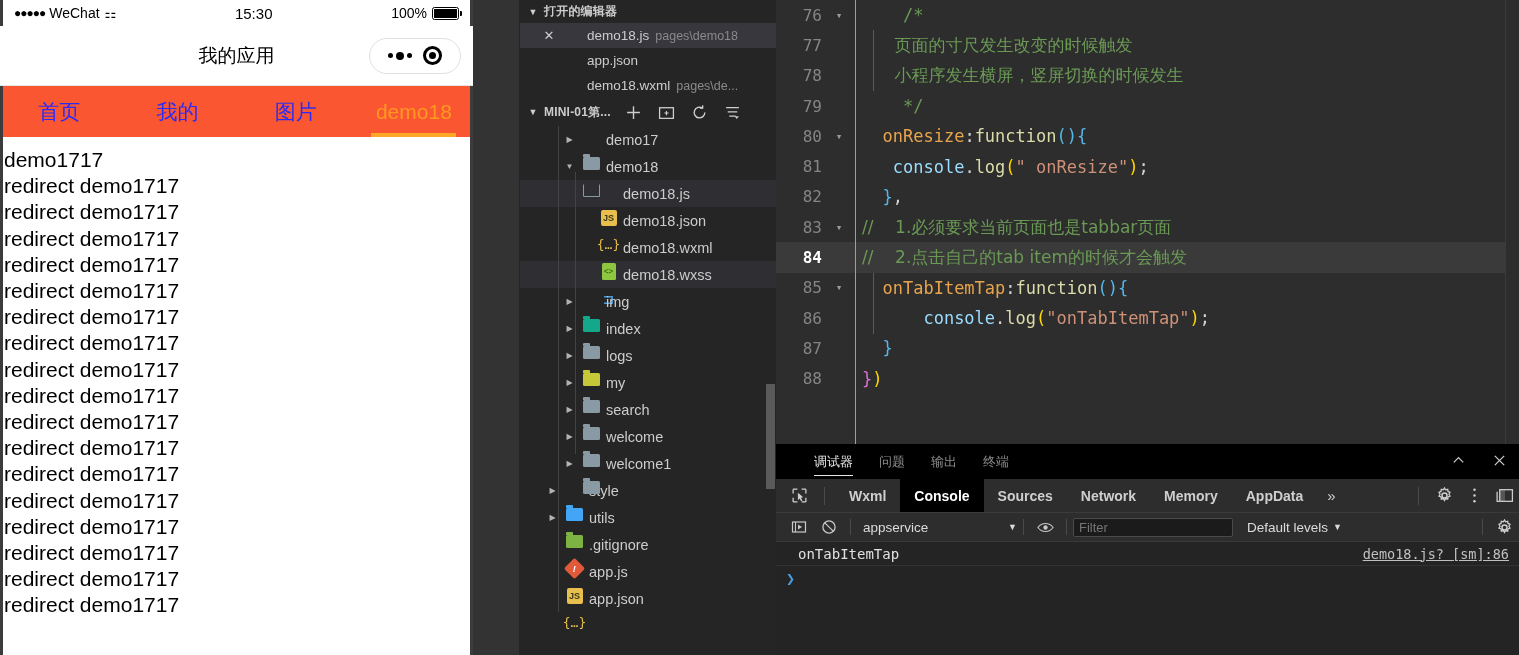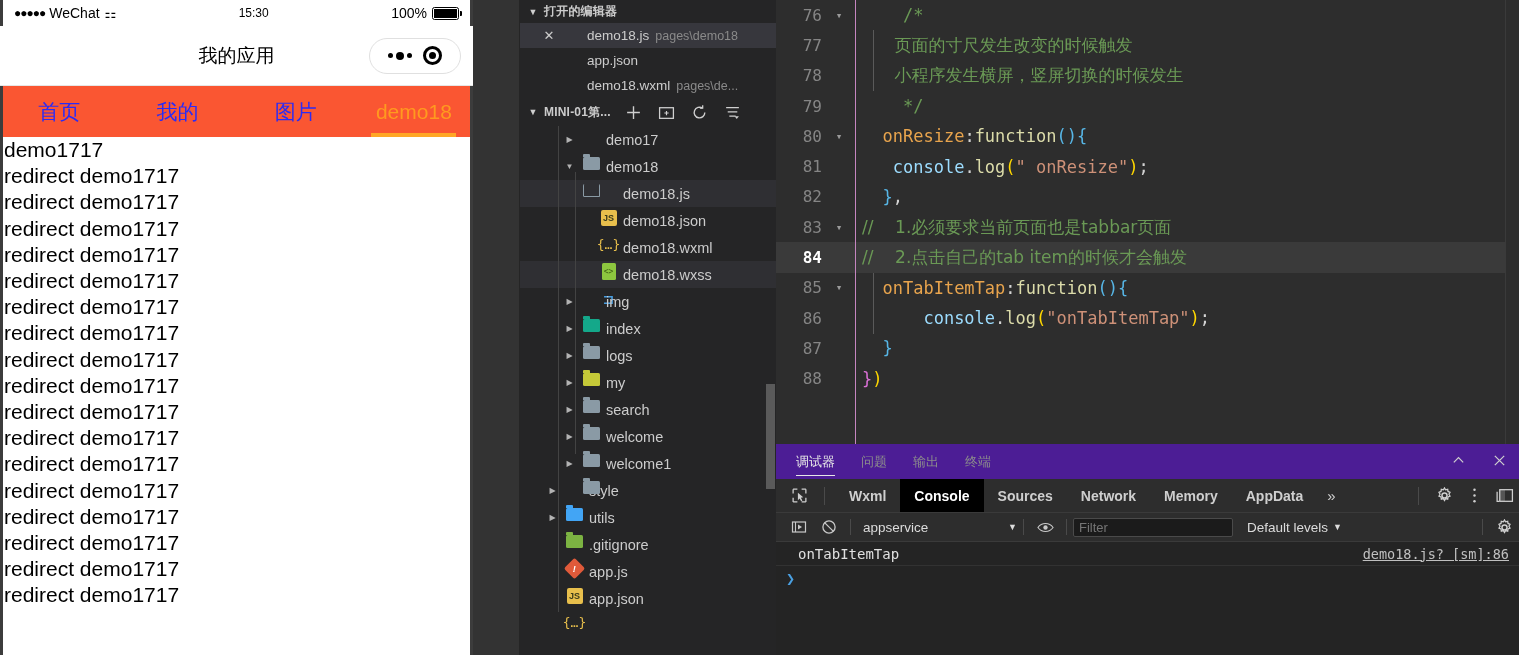--- a/index.html
+++ b/index.html
@@ -12,21 +12,21 @@
 
   
   .sim-wrap { width: 473px; height: 655px; background: #ffffff; position: relative; flex: none; }
   .sim-statusbar {
     height: 26px; display: flex; align-items: center; justify-content: space-between;
     padding: 0 14px; background: #fff; color: #000; font-size: 15px;
   }
   .sb-left { display: flex; align-items: center; gap: 4px; font-size: 14px; }
   .sb-dots { letter-spacing: -1px; font-size: 12px; }
   .sb-wifi { font-size: 13px; margin-left: 1px; }
-  .sb-mid { font-size: 12px; }
+  .sb-mid { font-size: 15px; }
   .sb-right { display: flex; align-items: center; gap: 5px; font-size: 14px; }
   .battery {
     width: 27px; height: 13px; border: 1.6px solid #000; border-radius: 2.5px;
     position: relative; display: inline-block;
   }
   .battery::after {
     content: ""; position: absolute; right: -4px; top: 3.4px;
     width: 2.4px; height: 5px; background: #000; border-radius: 0 1px 1px 0;
   }
   .battery i { position: absolute; left: 1px; top: 1px; bottom: 1px; right: 1px; background: #000; display: block; }
@@ -57,21 +57,21 @@
   .sim-tab {
     flex: 1; display: flex; align-items: center; justify-content: center;
     font-size: 21px; color: #2b2bf5; position: relative; cursor: pointer;
   }
   .sim-tab.active { color: #ff9a1f; }
   .sim-tab.active::after {
     content: ""; position: absolute; bottom: 0; left: 14%; right: 14%;
     height: 4px; background: #ffa726;
   }
 
-  .sim-body { background: #fff; height: calc(655px - 26px - 61px - 51px); overflow: hidden; padding-top: 0; }
+  .sim-body { background: #fff; height: calc(655px - 26px - 61px - 51px); overflow: hidden; padding-top: 10px; }
   .log-line { font-size: 21px; color: #000; line-height: 26.2px; padding-left: 4px; white-space: nowrap; }
   .sim-edge-l { position: absolute; left: 0; top: 0; bottom: 0; width: 3px; background: #3c3c3c; }
   .sim-edge-r { position: absolute; right: 0; top: 0; bottom: 0; width: 3px; background: #3c3c3c; }
 
   
   .gap-col { width: 47px; background: #333333; flex: none; border-right: 1px solid #252525; }
 
   
   .explorer {
     width: 256px; flex: none; background: #252526; color: #cccccc;
@@ -145,22 +145,22 @@
   .t-punc { color: #d4d4d4; }
   .t-obj { color: #9cdcfe; }
   .t-str { color: #ce9178; }
   .t-paren-y { color: #ffd700; }
   .t-paren-b { color: #57b6e6; }
   .t-paren-p { color: #da70d6; }
 
   
   .panel { flex: 1; background: #1e1e1e; display: flex; flex-direction: column; min-height: 0; }
   .panel-tabs {
-    height: 35px; background: #4c1d95; display: flex; align-items: center;
-    padding-left: 20px; gap: 26px; position: relative;
+    height: 35px; background: #000000; display: flex; align-items: center;
+    padding-left: 38px; gap: 26px; position: relative;
   }
   .p-tab { font-size: 13px; color: #8c8c8c; cursor: pointer; height: 100%; display: flex; align-items: center; position: relative; }
   .p-tab.active { color: #e7e7e7; }
   .p-tab.active::after { content: ""; position: absolute; bottom: 3px; left: 0; right: 0; height: 1.5px; background: #e7e7e7; }
   .panel-actions { position: absolute; right: 12px; display: flex; align-items: center; gap: 26px; color: #cfcfcf; font-size: 14px; }
   .panel-actions span { cursor: pointer; }
 
   .dt-tabs {
     height: 34px; background: #2d2d2d; display: flex; align-items: center;
     padding-left: 8px; color: #ccc; font-size: 14px; position: relative;

